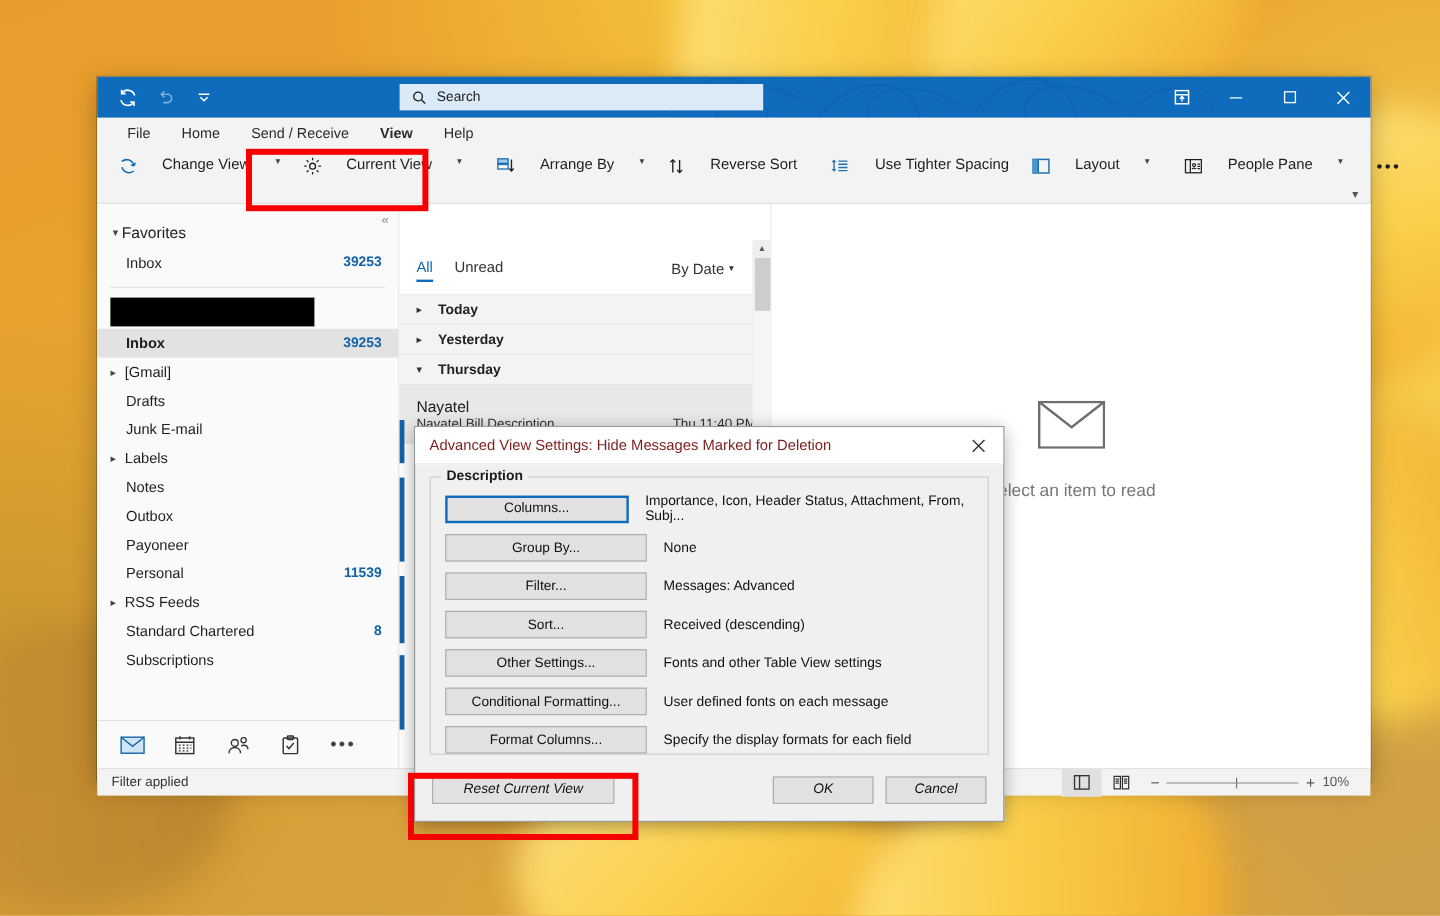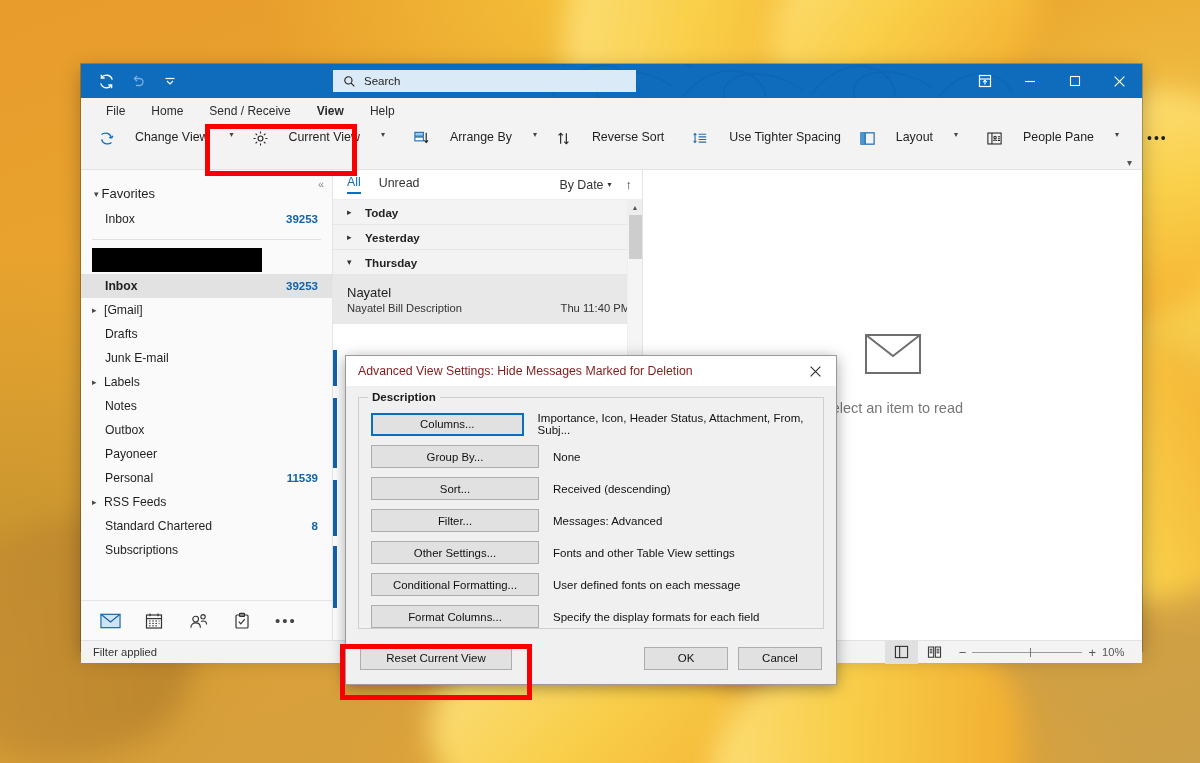--- a/index.html
+++ b/index.html
@@ -148,23 +148,24 @@
     display:flex; align-items:center; gap: 22px; padding-left: 18px;
   }
   .nav-icons .ni { width: 22px; height: 22px; display:flex; align-items:center; justify-content:center; color:#333;}
 
   
   .msglist {
     width: 310px; background: #fff; border-right: 1px solid #e4e4e4;
     position: relative; display:flex; flex-direction:column;
   }
   .msglist-head {
-    height: 30px; display:flex; align-items:center; padding: 0 10px 0 14px;
+    height: 30px; display:flex; align-items:flex-start; padding: 0 10px 0 14px;
     font-size: 12.4px; color:#333; gap: 18px;
     border-bottom: 1px solid #eee;
+    margin-top: 46px;
   }
   .ml-tab { padding-bottom: 3px; }
   .ml-tab.active { color:#0f6cbd; border-bottom: 2px solid #0f6cbd; }
   .ml-right { margin-left:auto; display:flex; align-items:center; gap:14px; }
   .ml-right .by { display:flex; align-items:center; gap:4px; }
   .ml-right .chev { font-size: 8px; }
   .ml-right .arrow { color:#333; font-size: 13px; }
   .grp-row {
     height: 25px; display:flex; align-items:center; gap: 10px;
     padding-left: 14px; font-size: 11.6px; font-weight: bold; color:#222;
@@ -252,21 +253,21 @@
     display:flex; align-items:center; justify-content:center;
   }
   .dbtn.focus { border: 2px solid #0f6cbd; background:#e1e1e1; }
   .dval { font-size: 11.5px; color:#111; padding-left: 14px; }
   .dlg-footer {
     position:absolute; left:0; right:0; bottom: 0; height: 52px;
     display:flex; align-items:center; padding: 0 14px;
   }
   .foot-btn {
     width: 84px; height: 23px; background:#e1e1e1; border:1px solid #adadad;
-    font-size: 11.5px; color:#111; display:flex; align-items:center; justify-content:center;
+    font-size: 11.5px; color:#111; display:flex; align-items:center; justify-content:center;font-style:italic;
   }
   .foot-btn.wide { width: 152px; }
   .foot-right { margin-left:auto; display:flex; gap: 10px; }
 
   
   .redbox {
     position: absolute; border: 5px solid #f90000; z-index: 60;
     pointer-events: none;
   }
   #redbox-current-view { left: 205px; top: 124px; width: 152px; height: 52px; }
@@ -679,26 +680,26 @@
 
       <div class="drow">
         <span class="dbtn focus">Columns...</span>
         <span class="dval">Importance, Icon, Header Status, Attachment, From, Subj...</span>
       </div>
       <div class="drow">
         <span class="dbtn">Group By...</span>
         <span class="dval">None</span>
       </div>
       <div class="drow">
+        <span class="dbtn">Filter...</span>
+        <span class="dval">Messages: Advanced</span>
+      </div>
+      <div class="drow">
         <span class="dbtn">Sort...</span>
         <span class="dval">Received (descending)</span>
-      </div>
-      <div class="drow">
-        <span class="dbtn">Filter...</span>
-        <span class="dval">Messages: Advanced</span>
       </div>
       <div class="drow">
         <span class="dbtn">Other Settings...</span>
         <span class="dval">Fonts and other Table View settings</span>
       </div>
       <div class="drow">
         <span class="dbtn">Conditional Formatting...</span>
         <span class="dval">User defined fonts on each message</span>
       </div>
       <div class="drow">

